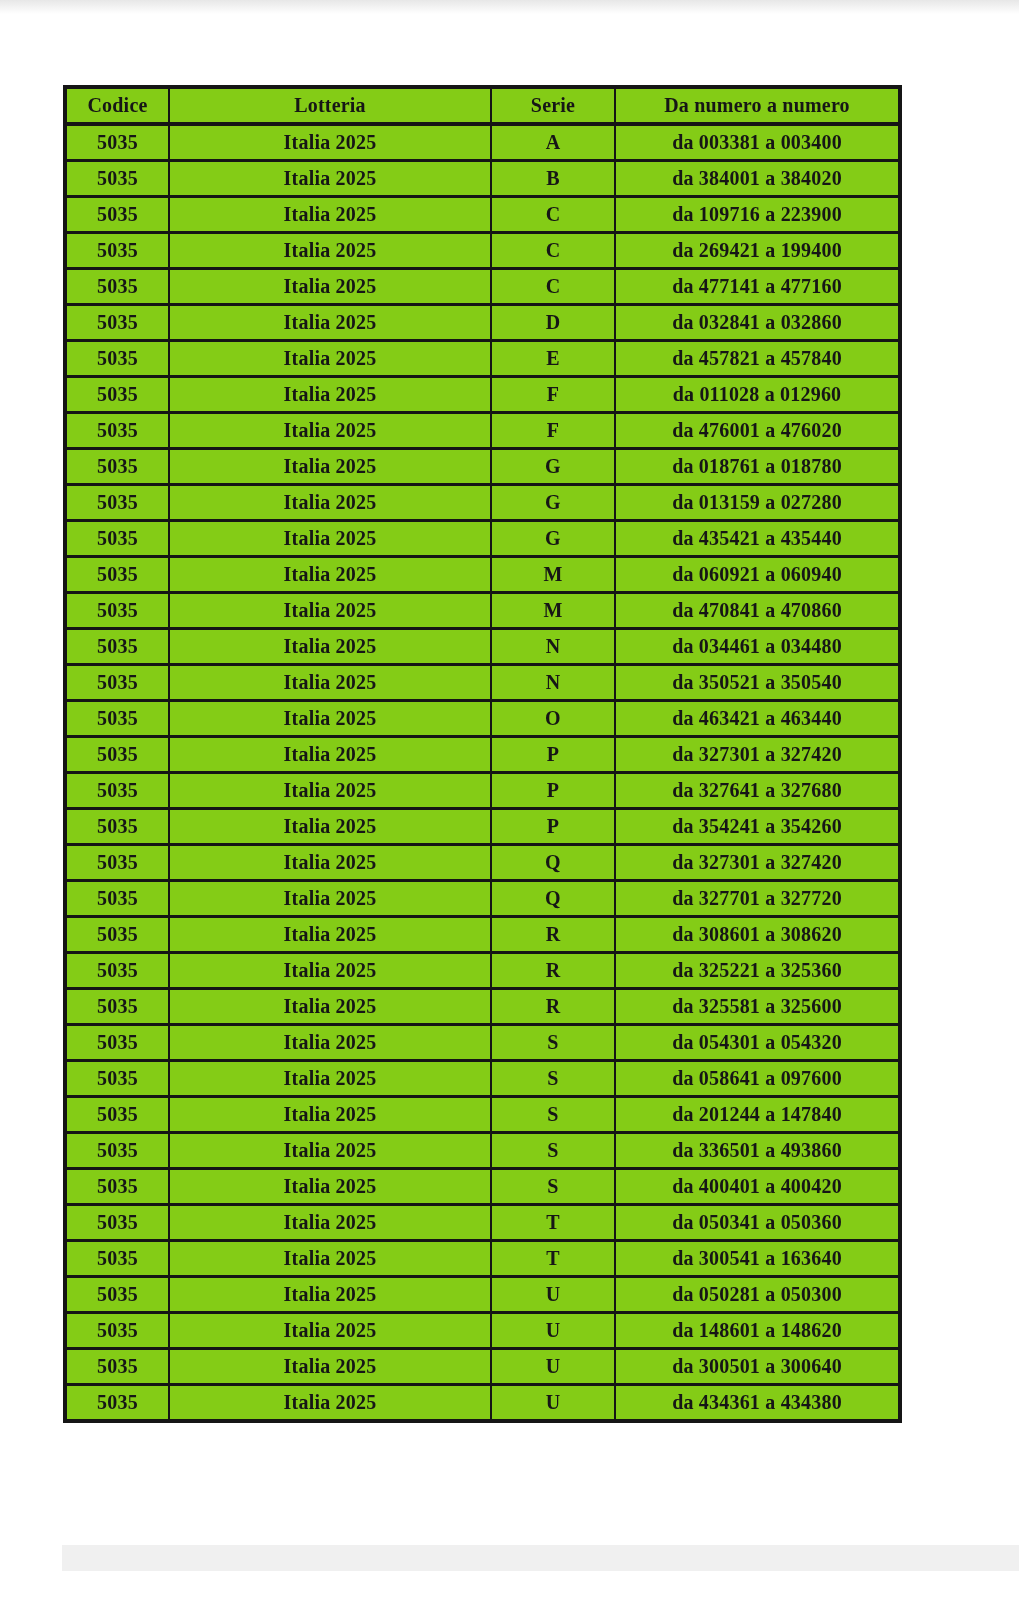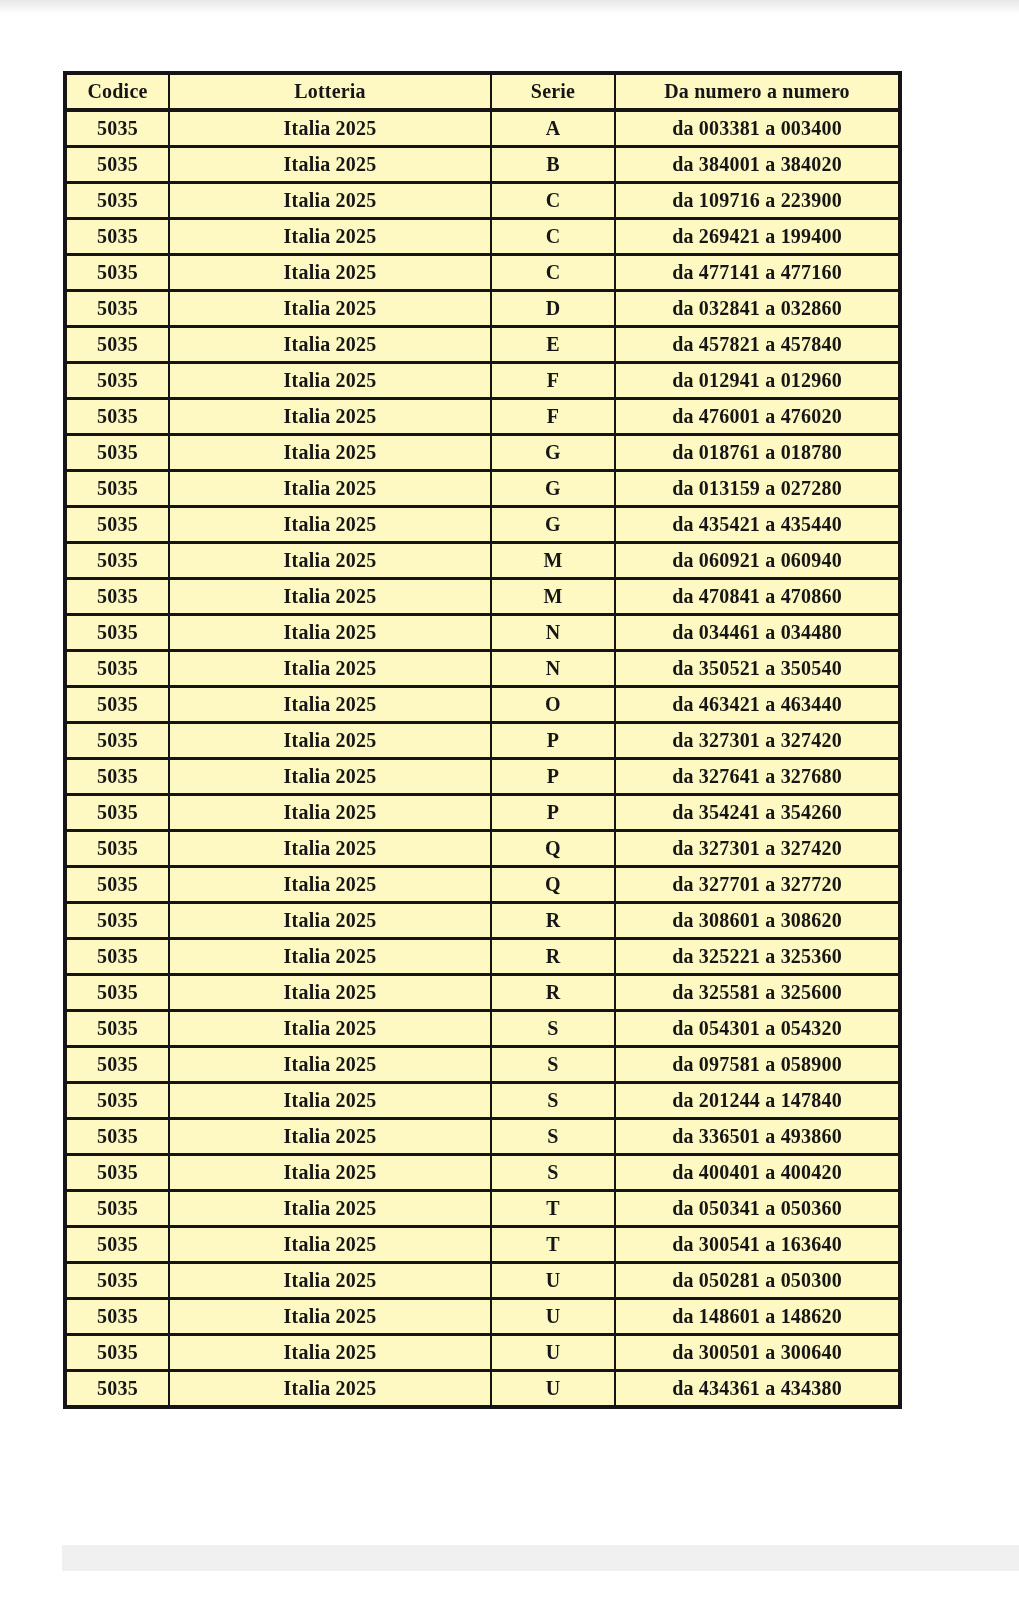--- a/index.html
+++ b/index.html
@@ -23,26 +23,26 @@
   .bottom-strip {
     position: absolute;
     top: 1545px;
     left: 62px;
     right: 0;
     height: 26px;
     background: #f0f0f0;
   }
   .doc-table {
     position: absolute;
-    top: 71px;
+    top: 85px;
     left: 63px;
     width: 835px;
     border-collapse: collapse;
     table-layout: fixed;
-    background: #fef9c3;
+    background: #84cc16;
   }
   .doc-table col.c-codice   { width: 104px; }
   .doc-table col.c-lotteria { width: 322px; }
   .doc-table col.c-serie    { width: 124px; }
   .doc-table col.c-range    { width: 285px; }
   .doc-table th, .doc-table td {
     border: 2px solid #151515;
     border-top-width: 3px;
     border-bottom-width: 3px;
     height: 33px;
@@ -123,21 +123,21 @@
       <tr>
         <td>5035</td>
         <td>Italia 2025</td>
         <td>E</td>
         <td>da 457821 a 457840</td>
       </tr>
       <tr>
         <td>5035</td>
         <td>Italia 2025</td>
         <td>F</td>
-        <td>da 012941 a 012960</td>
+        <td>da 011028 a 012960</td>
       </tr>
       <tr>
         <td>5035</td>
         <td>Italia 2025</td>
         <td>F</td>
         <td>da 476001 a 476020</td>
       </tr>
       <tr>
         <td>5035</td>
         <td>Italia 2025</td>
@@ -237,21 +237,21 @@
       <tr>
         <td>5035</td>
         <td>Italia 2025</td>
         <td>S</td>
         <td>da 054301 a 054320</td>
       </tr>
       <tr>
         <td>5035</td>
         <td>Italia 2025</td>
         <td>S</td>
-        <td>da 097581 a 058900</td>
+        <td>da 058641 a 097600</td>
       </tr>
       <tr>
         <td>5035</td>
         <td>Italia 2025</td>
         <td>S</td>
         <td>da 201244 a 147840</td>
       </tr>
       <tr>
         <td>5035</td>
         <td>Italia 2025</td>

